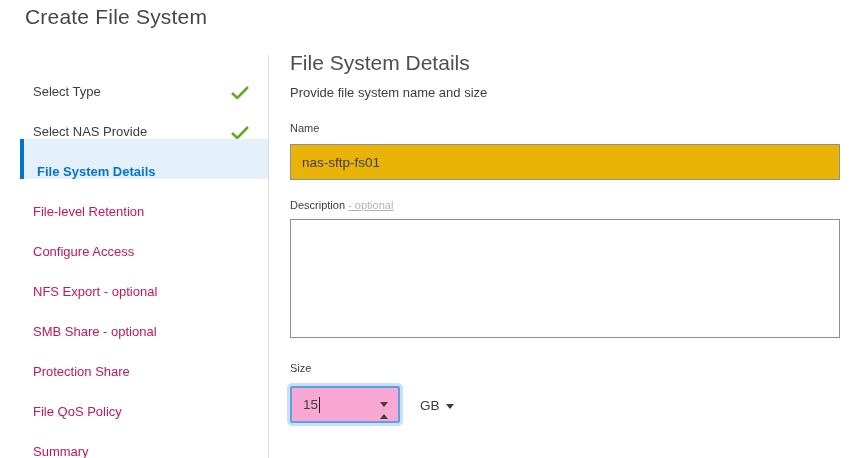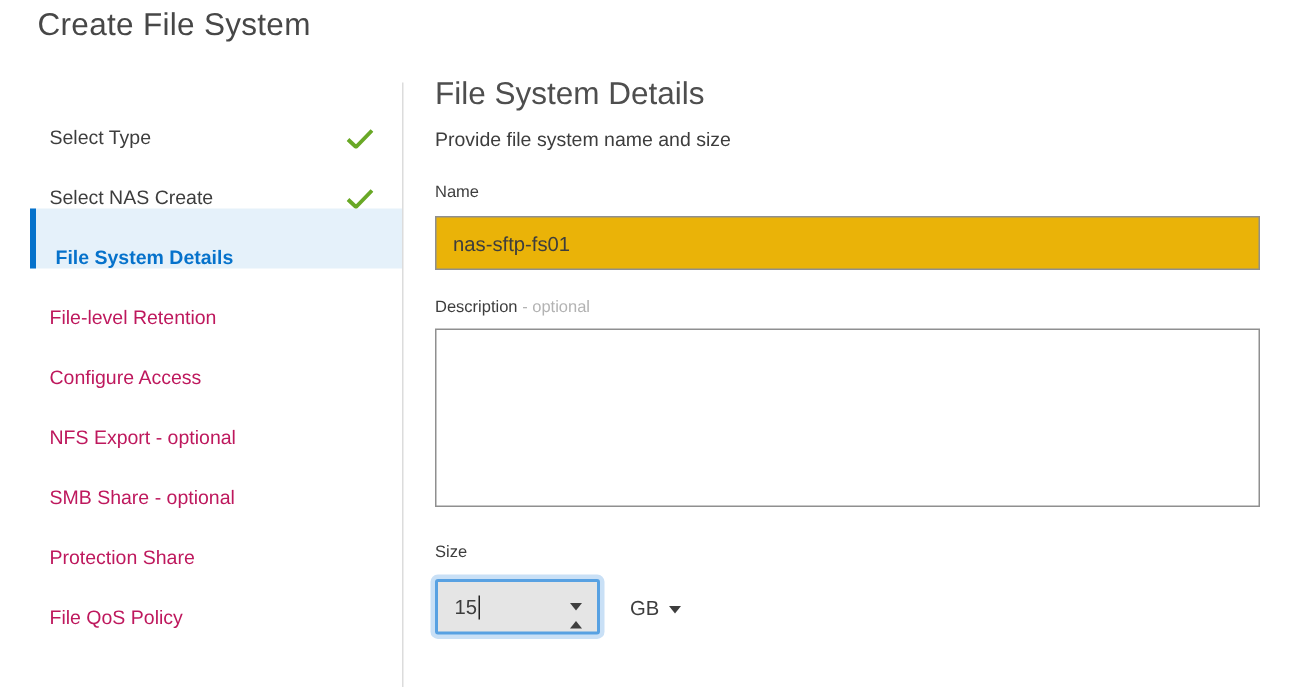--- a/index.html
+++ b/index.html
@@ -57,21 +57,21 @@
     position:absolute; top:85px; left:0;
     font-size:13px; color:#3d3d3d;
   }
   .field-label {
     position:absolute; left:0;
     font-size:11px; color:#3d3d3d;
   }
   .label-name { top:122px; }
   .label-desc { top:199px; }
   .label-size { top:362px; }
-  .opt-suffix { color:#b3b3b3; }
+  .opt-suffix { color:#b3b3b3;text-decoration:underline; }
 
   .text-input {
     position:absolute; left:0; top:144px;
     width:550px; height:36px;
     border:1px solid #8f8f8f; border-radius:0;
     background:#eab308;
     font-family:"Liberation Sans", sans-serif;
     font-size:13.5px; color:#3d3d3d;
     padding:0 10px 0 11px;
     outline:none;
@@ -83,21 +83,21 @@
     background:#fff; resize:none; outline:none;
     font-family:"Liberation Sans", sans-serif;
     font-size:13.5px; color:#3d3d3d;
     padding:8px 10px;
   }
 
   
   .size-box {
     position:absolute; left:0; top:386px;
     width:110px; height:37px;
-    background:#e5e5e5;
+    background:#f9a8d4;
     border:2px solid #58a1e2;
     border-radius:2px;
     box-shadow:0 0 0 3px #c9e0f6;
     display:flex; align-items:center;
     padding:0 8px 0 11px;
   }
   .size-value { font-size:13.5px; color:#3d3d3d; }
   .text-caret {
     width:1px; height:16px; background:#222; margin-left:1px;
   }
@@ -138,21 +138,21 @@
   <div class="page-title">Create File System</div>
 
   <nav class="sidebar">
     <div class="step completed">
       <span class="label">Select Type</span>
       <svg class="check-icon" viewBox="0 0 18 13">
           <path d="M1 7 L6.3 12 L17 1" fill="none" stroke="#69a826" stroke-width="2.6"></path>
         </svg>
     </div>
     <div class="step completed">
-      <span class="label">Select NAS Create</span>
+      <span class="label">Select NAS Provide</span>
       <svg class="check-icon" viewBox="0 0 18 13">
           <path d="M1 7 L6.3 12 L17 1" fill="none" stroke="#69a826" stroke-width="2.6"></path>
         </svg>
     </div>
     <div class="step active">
       <span class="label">File System Details</span>
     </div>
     <div class="step upcoming">
       <span class="label">File-level Retention</span>
     </div>
@@ -163,20 +163,23 @@
       <span class="label">NFS Export - optional</span>
     </div>
     <div class="step upcoming">
       <span class="label">SMB Share - optional</span>
     </div>
     <div class="step upcoming">
       <span class="label">Protection Share</span>
     </div>
     <div class="step upcoming">
       <span class="label">File QoS Policy</span>
+    </div>
+    <div class="step upcoming">
+      <span class="label">Summary</span>
     </div>
   </nav>
 
   <div class="divider"></div>
 
   <main class="main">
 
     <div class="content-heading">File System Details</div>
     <div class="content-subtitle">Provide file system name and size</div>
 

